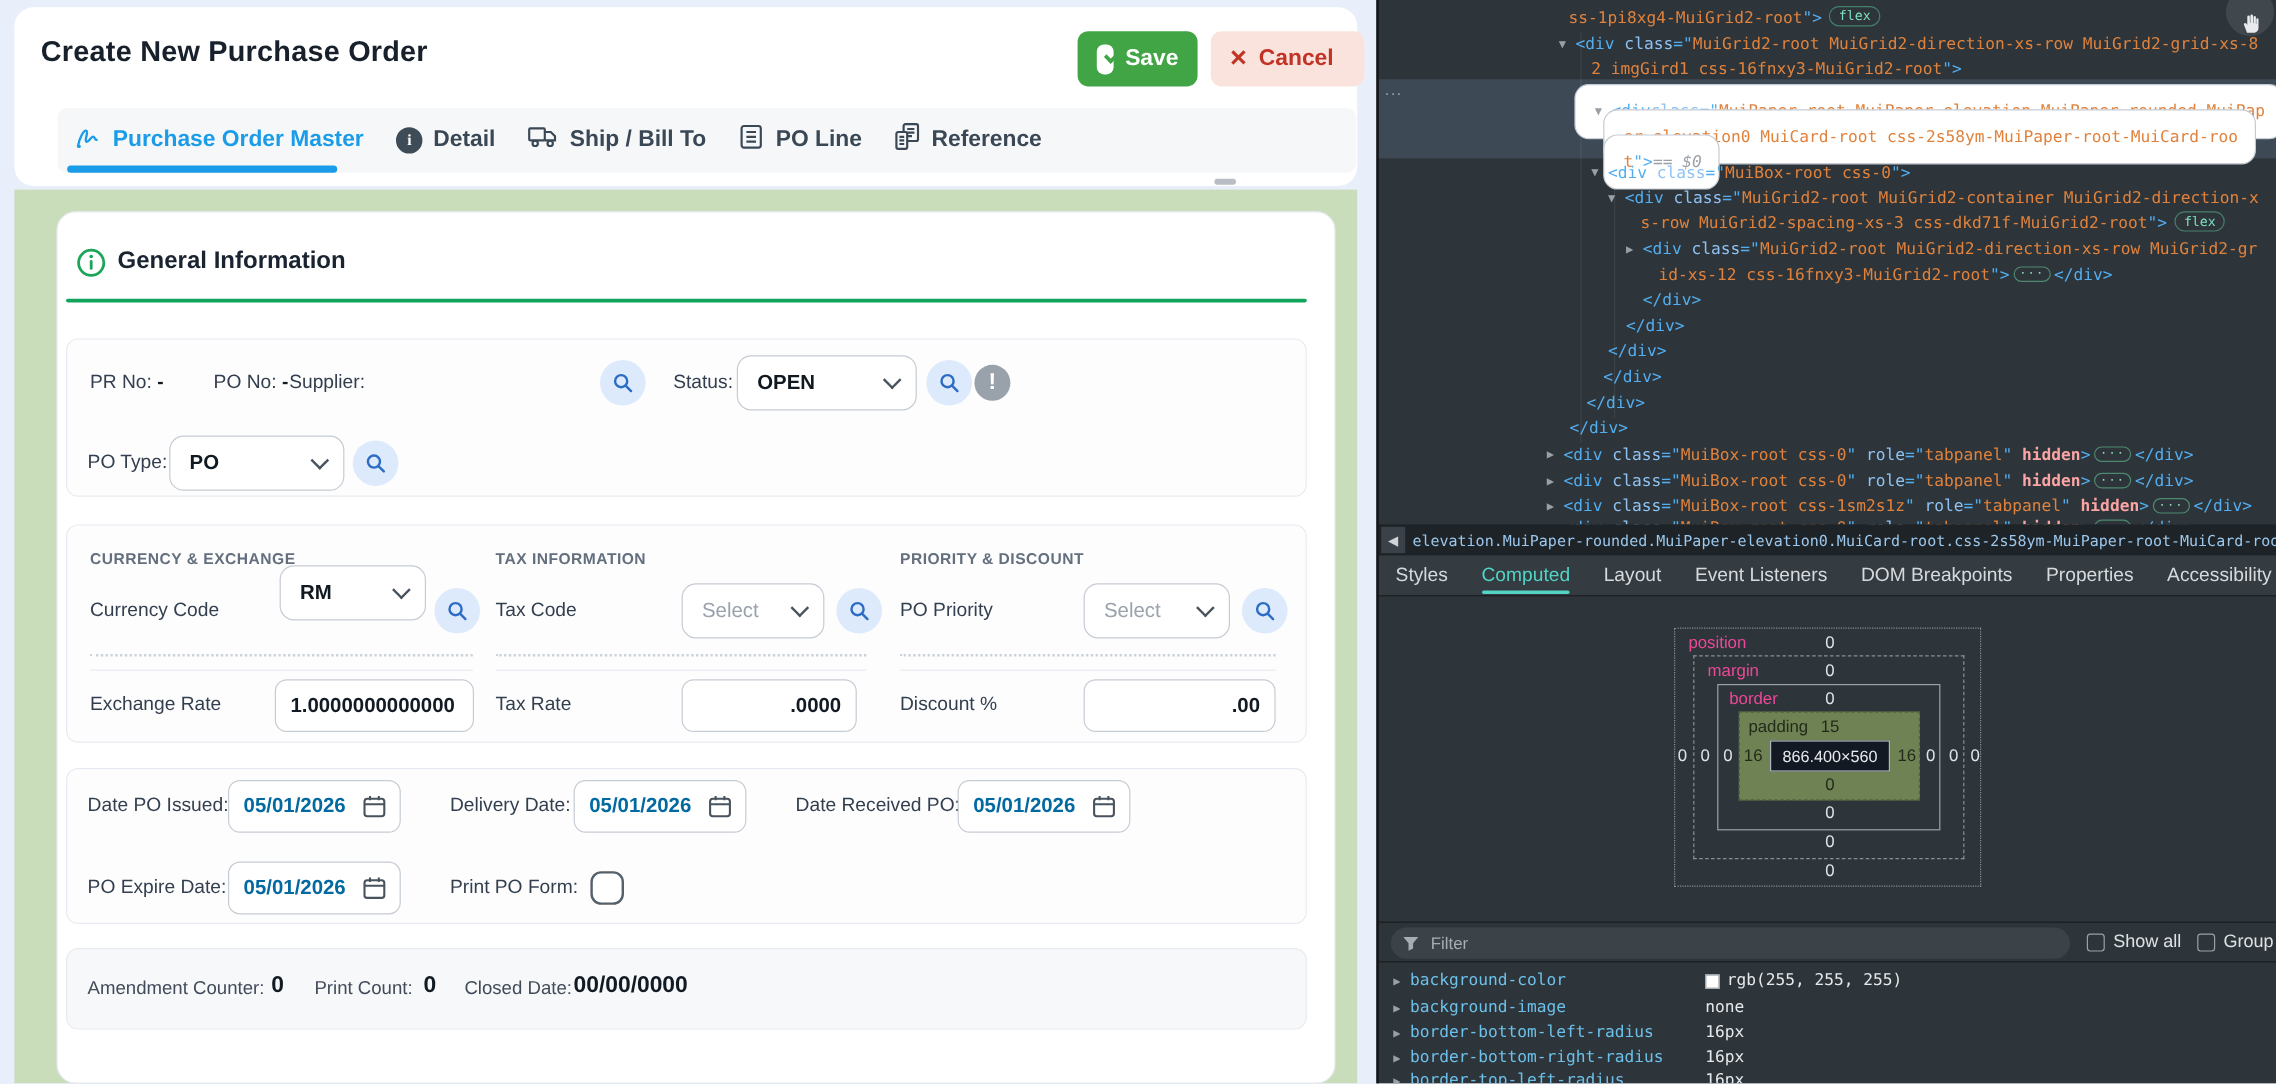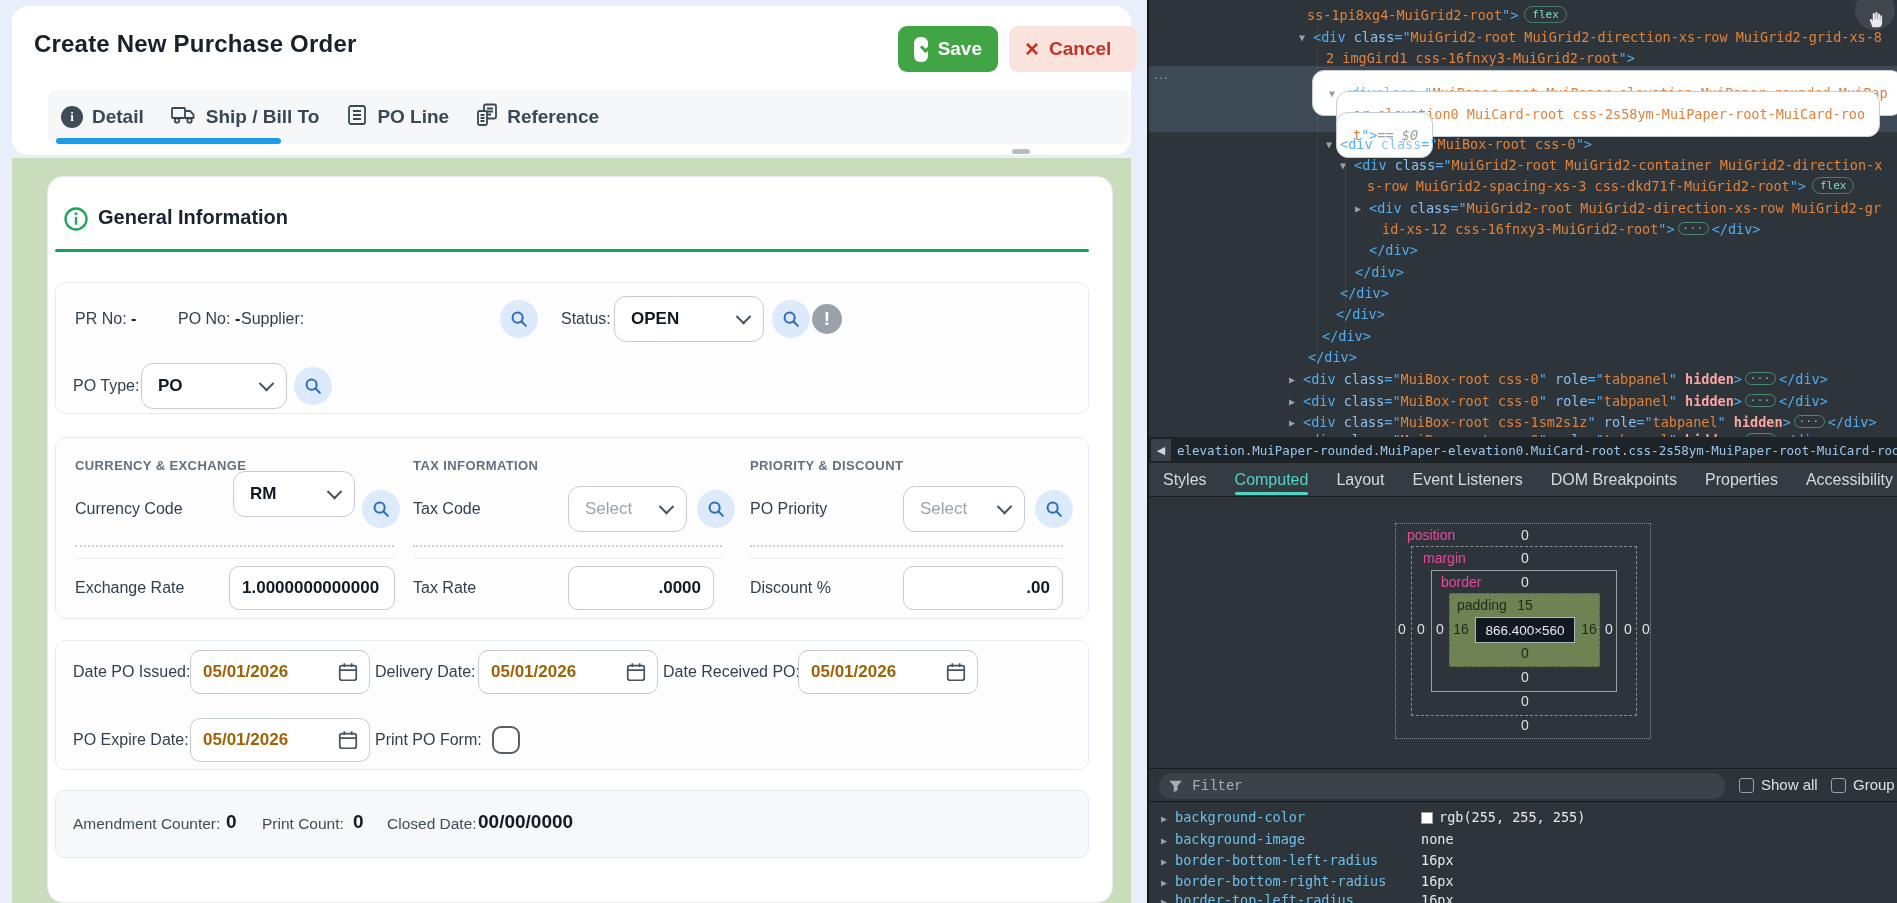--- a/index.html
+++ b/index.html
@@ -36,21 +36,21 @@
   .sel .ph{color:#9aa2ac;}
   .sel .sv{color:#101820;font-weight:bold;}
   .chev{width:9px;height:9px;border-right:2.2px solid #49535e;border-bottom:2.2px solid #49535e;transform:rotate(45deg) translate(-2px,-2px);flex:0 0 auto;margin-left:10px;}
   .search-btn{position:absolute;width:38px;height:38px;border-radius:50%;background:#dceafc;display:flex;align-items:center;justify-content:center;cursor:pointer;}
   .excl{position:absolute;width:30px;height:30px;border-radius:50%;background:#99a2ab;color:#fff;font-weight:bold;font-size:19px;display:flex;align-items:center;justify-content:center;}
   .colhead{position:absolute;font-size:13px;font-weight:bold;color:#646f7e;letter-spacing:.4px;white-space:nowrap;}
   .inp{position:absolute;height:44px;border:1px solid #c6ccd4;border-radius:10px;background:#fff;font-size:17px;font-weight:bold;color:#121a24;display:flex;align-items:center;padding:0 12px;box-sizing:border-box;overflow:hidden;white-space:nowrap;}
   .inp.right{justify-content:flex-end;}
   .dotline{position:absolute;border-top:2px dotted #ccd2d9;height:0;}
   .solline{position:absolute;border-top:1px solid #e8ebf0;height:0;}
-  .datebox{position:absolute;width:180px;height:44px;border:1px solid #c6ccd4;border-radius:10px;background:#fff;display:flex;align-items:center;justify-content:space-between;padding:0 10px 0 12px;box-sizing:border-box;font-size:17px;font-weight:bold;color:#a16207;cursor:pointer;}
+  .datebox{position:absolute;width:144px;height:44px;border:1px solid #c6ccd4;border-radius:10px;background:#fff;display:flex;align-items:center;justify-content:space-between;padding:0 10px 0 12px;box-sizing:border-box;font-size:17px;font-weight:bold;color:#0369a1;cursor:pointer;}
   .checkbox{position:absolute;width:28px;height:28px;border:2.5px solid #566068;border-radius:9px;background:#fff;box-sizing:border-box;cursor:pointer;}
   .g4{background:#f7f8fa;}
   .amend-lbl{font-size:15.5px;color:#414b59;}
   .amend-val{font-size:19px;font-weight:bold;color:#121a24;}
 
   
   #devtools{position:absolute;left:1147px;top:0;width:750px;height:903px;background:#2e353a;overflow:hidden;border-left:2px solid #14171a;box-sizing:border-box;}
   #elements{position:absolute;left:0;top:0;width:750px;height:437px;overflow:hidden;}
   .sel-band{position:absolute;left:0;top:66px;width:750px;height:66px;background:#3d4954;}
   .gutter-dots{position:absolute;left:5px;top:66px;color:#98a0a7;font-size:14px;letter-spacing:1px;}
@@ -78,21 +78,21 @@
 
   
   .bm-box{position:absolute;box-sizing:border-box;}
   .bm-label{position:absolute;font-size:14px;color:#ec4899;white-space:nowrap;}
   .bm-num{position:absolute;font-size:14px;color:#dfe3e6;transform:translateX(-50%);white-space:nowrap;}
   .bm-dark{color:#222b1a;}
   .bm-content{position:absolute;left:326px;top:617px;width:100px;height:26px;background:#121922;border:1px solid #aeb6bd;color:#e8eaed;font-size:13.5px;display:flex;align-items:center;justify-content:center;box-sizing:border-box;}
 
   #filter-row{position:absolute;left:0;top:768px;width:750px;height:34px;background:#2e353a;border-top:1px solid #1a1d20;border-bottom:1px solid #1a1d20;box-sizing:border-box;}
   .filter-pill{position:absolute;left:10px;top:4px;width:566px;height:26px;background:#3c4348;border-radius:13px;display:flex;align-items:center;gap:8px;padding:0 10px;box-sizing:border-box;}
-  .filter-pill input{background:transparent;border:none;outline:none;color:#bef264;font-size:14px;width:100%;font-family:Liberation Mono, monospace;}
+  .filter-pill input{background:transparent;border:none;outline:none;color:#bef264;font-size:14px;width:100%;font-family:Liberation Sans, sans-serif;}
   .filter-pill input::placeholder{color:#a7adb3;}
   .dt-check{position:absolute;top:9px;width:15px;height:15px;border:1.5px solid #9aa0a6;border-radius:3px;background:transparent;box-sizing:border-box;cursor:pointer;}
   .dt-check-label{position:absolute;top:7px;font-size:15px;color:#dde1e4;white-space:nowrap;}
 
   .prop-row{position:absolute;left:0;width:750px;height:21px;font-family:"DejaVu Sans Mono",monospace;font-size:13.5px;line-height:21px;white-space:nowrap;}
   .prop-arrow{position:absolute;left:12px;color:#9aa0a6;font-size:10px;top:1px;}
   .prop-name{position:absolute;left:26px;color:#6cc0ea;}
   .prop-val{position:absolute;left:272px;color:#e6e9eb;display:flex;align-items:center;gap:6px;height:21px;}
   .swatch{display:inline-block;width:12px;height:12px;background:#fff;border:1px solid #9aa0a6;box-sizing:border-box;}
 </style>
@@ -107,20 +107,29 @@
     <div class="btn btn-save">
       <span class="save-ic"></span>
       <span>Save</span>
     </div>
     <div class="btn btn-cancel">
       <span class="cancel-x">×</span>
       <span>Cancel</span>
     </div>
 
     <div class="tabstrip">
+      <div class="tab active">
+        <span>
+          <svg width="24" height="24" viewBox="0 0 24 24" fill="none" stroke="#1b9ce8" stroke-width="2" stroke-linecap="round">
+              <path d="M4 20 C5 13 9 6 11 7 C13 8 9 15 11 16 C13 17 15 11 17 12 C18.5 12.7 18 15 19.5 14.5"></path>
+              <circle cx="5" cy="20" r="1.4" fill="#1b9ce8" stroke="none"></circle>
+            </svg>
+        </span>
+        <span>Purchase Order Master</span>
+      </div>
       <div class="tab">
         <span class="detail-circle">i</span>
         <span>Detail</span>
       </div>
       <div class="tab">
         <span>
           <svg width="26" height="22" viewBox="0 0 26 20" fill="none" stroke="#3a4856" stroke-width="1.8">
               <rect x="1" y="3" width="13" height="10" rx="1"></rect>
               <path d="M14 6 h5 l3.5 3.5 V13 h-8.5"></path>
               <circle cx="6" cy="15.5" r="2.2"></circle>

